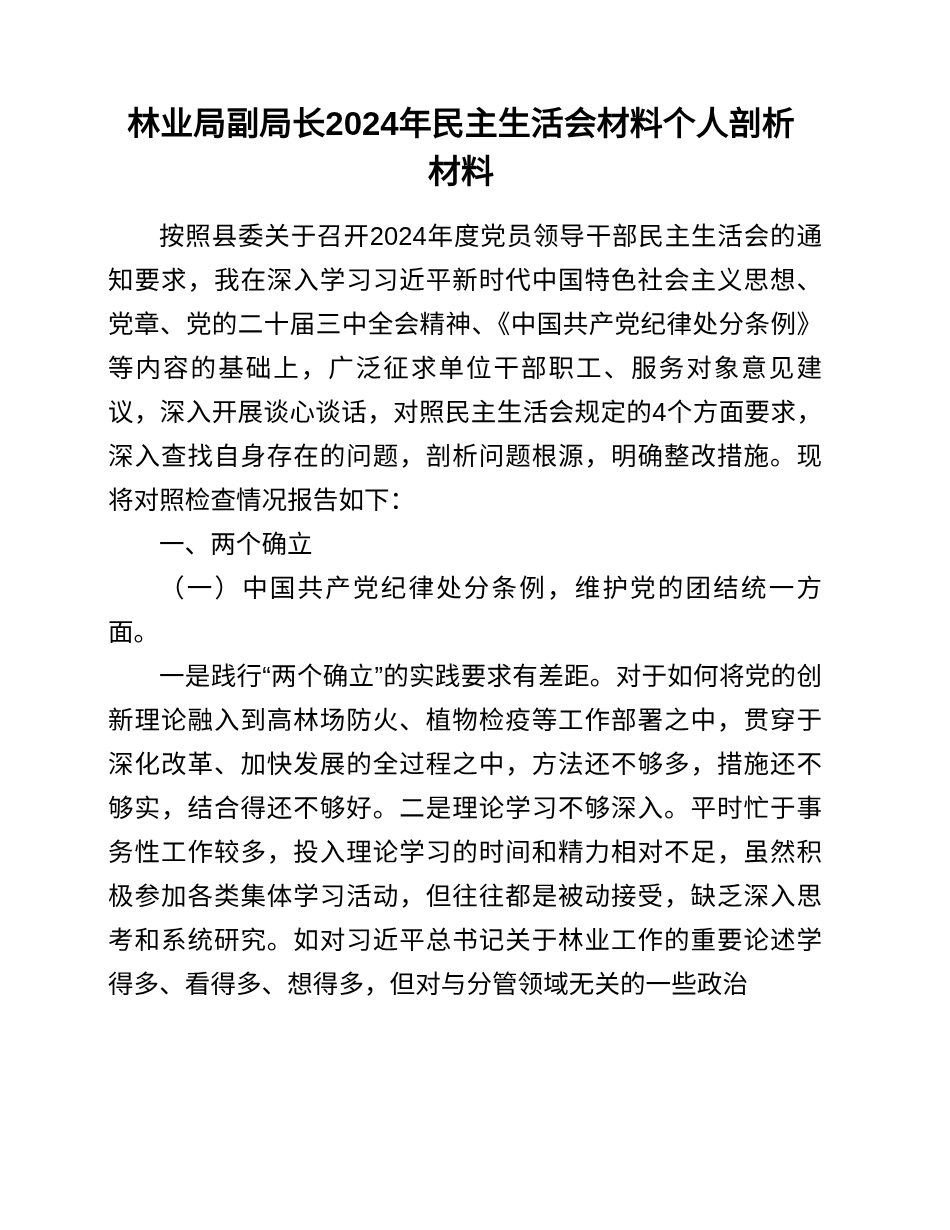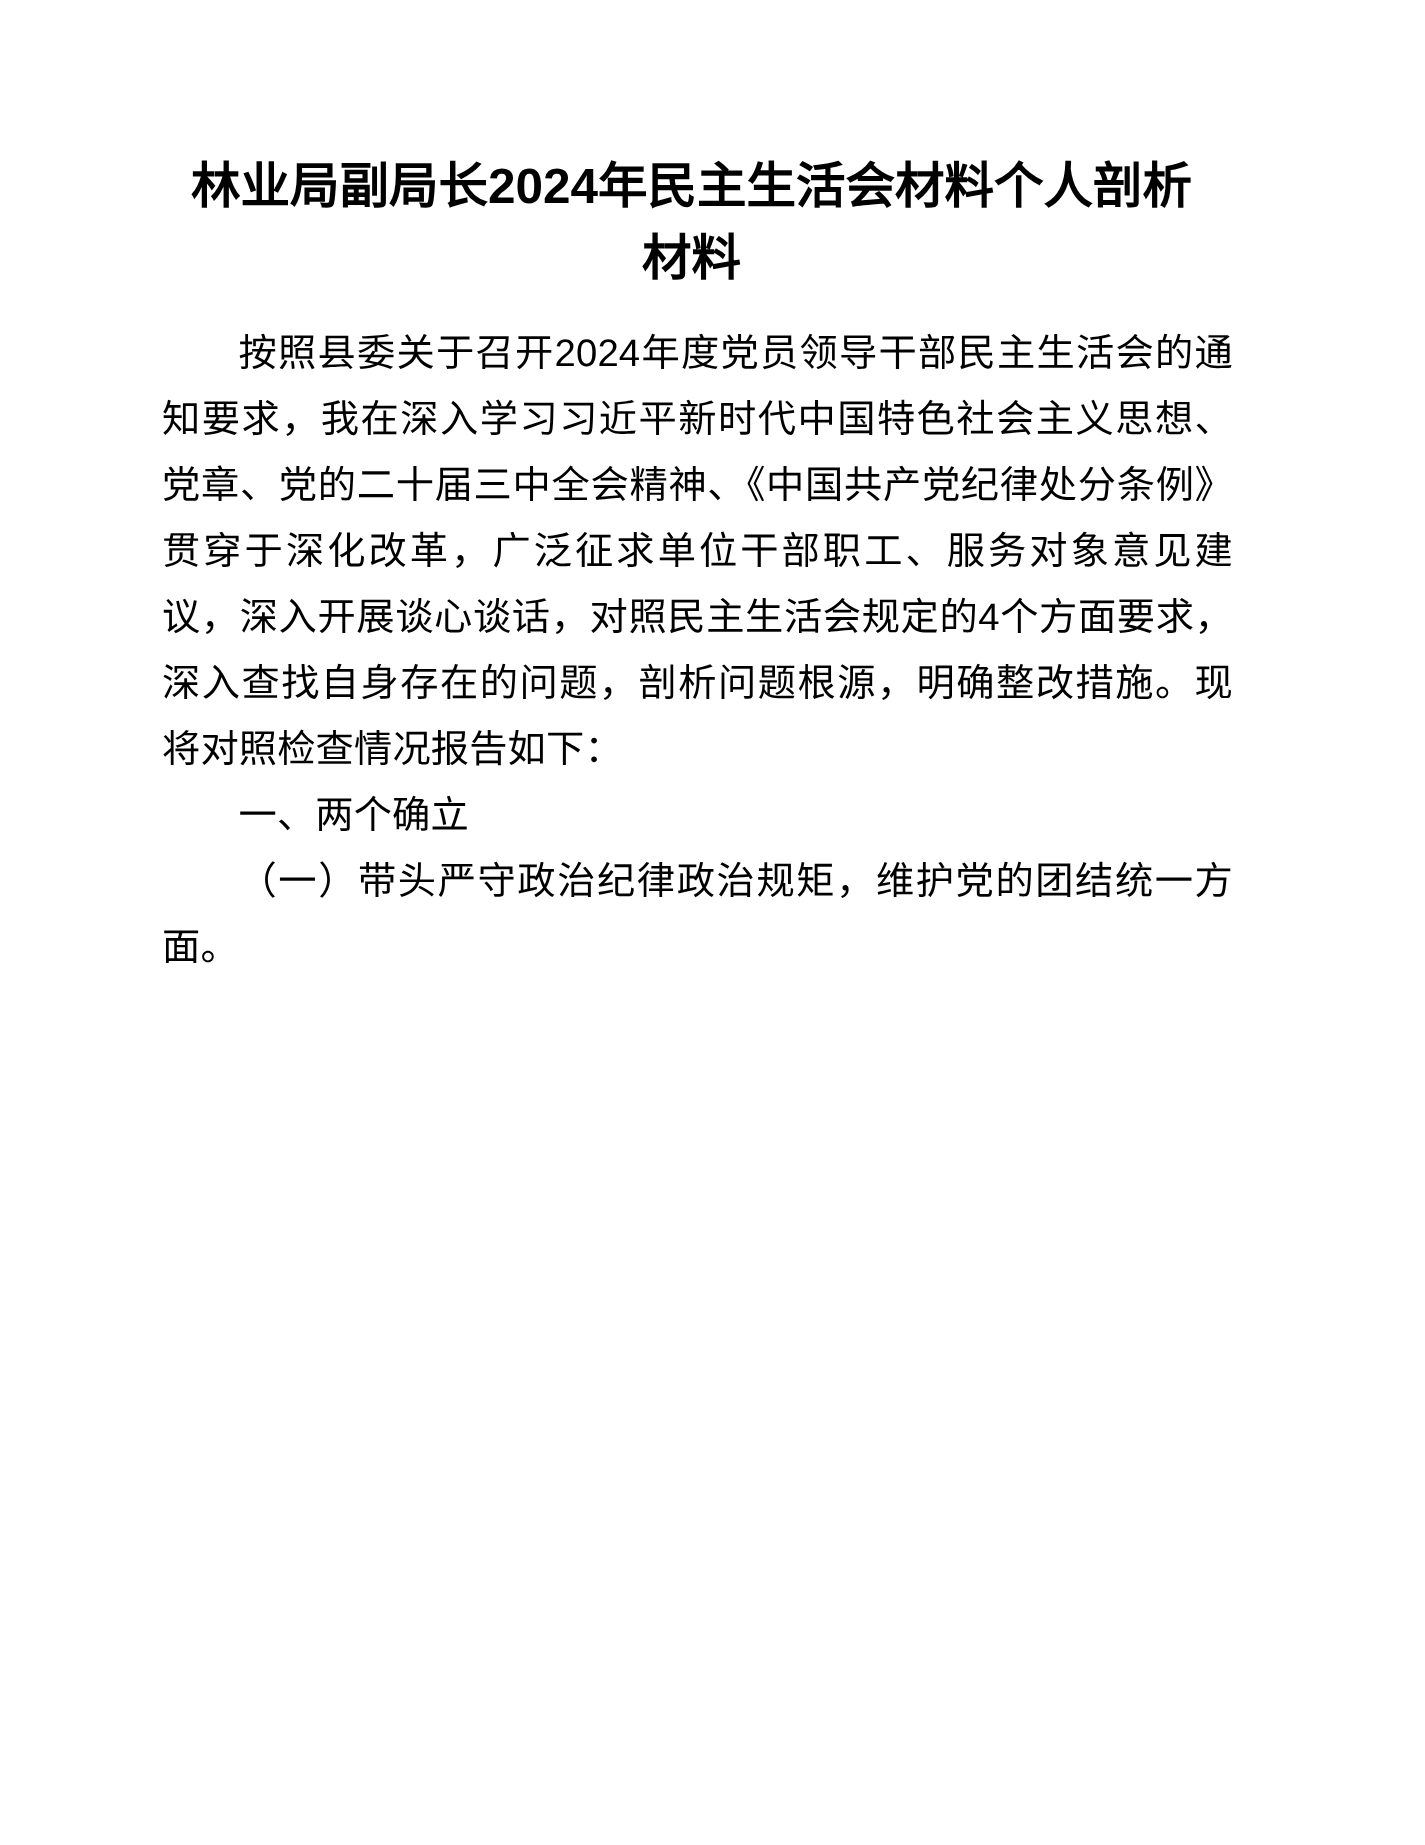--- a/index.html
+++ b/index.html
@@ -67,21 +67,22 @@
   }
 </style>
 </head>
 <body>
 
 <div class="page">
   <div class="doc-body">
 
     <h1 class="doc-title" id="title-el">林业局副局长2024年民主生活会材料个人剖析材料</h1>
 
-    <p class="para">按照县委关于召开2024年度党员领导干部民主生活会的通知要求，我在深入学习习近平新时代中国特色社会主义思想、党章、党的二十届三中全会精神、《中国共产党纪律处分条例》贯穿于深化改革，广泛征求单位干部职工、服务对象意见建议，深入开展谈心谈话，对照民主生活会规定的4个方面要求，深入查找自身存在的问题，剖析问题根源，明确整改措施。现将对照检查情况报告如下：</p>
+    <p class="para">按照县委关于召开2024年度党员领导干部民主生活会的通知要求，我在深入学习习近平新时代中国特色社会主义思想、党章、党的二十届三中全会精神、《中国共产党纪律处分条例》等内容的基础上，广泛征求单位干部职工、服务对象意见建议，深入开展谈心谈话，对照民主生活会规定的4个方面要求，深入查找自身存在的问题，剖析问题根源，明确整改措施。现将对照检查情况报告如下：</p>
 
     <p class="para">一、两个确立</p>
 
-    <p class="para">（一）带头严守政治纪律政治规矩，维护党的团结统一方面。</p>
+    <p class="para">（一）中国共产党纪律处分条例，维护党的团结统一方面。</p>
 
+    <p class="para">一是践行“两个确立”的实践要求有差距。对于如何将党的创新理论融入到高林场防火、植物检疫等工作部署之中，贯穿于深化改革、加快发展的全过程之中，方法还不够多，措施还不够实，结合得还不够好。二是理论学习不够深入。平时忙于事务性工作较多，投入理论学习的时间和精力相对不足，虽然积极参加各类集体学习活动，但往往都是被动接受，缺乏深入思考和系统研究。如对习近平总书记关于林业工作的重要论述学得多、看得多、想得多，但对与分管领域无关的一些政治</p>
 
   </div>
 </div>
 
 </body></html>

